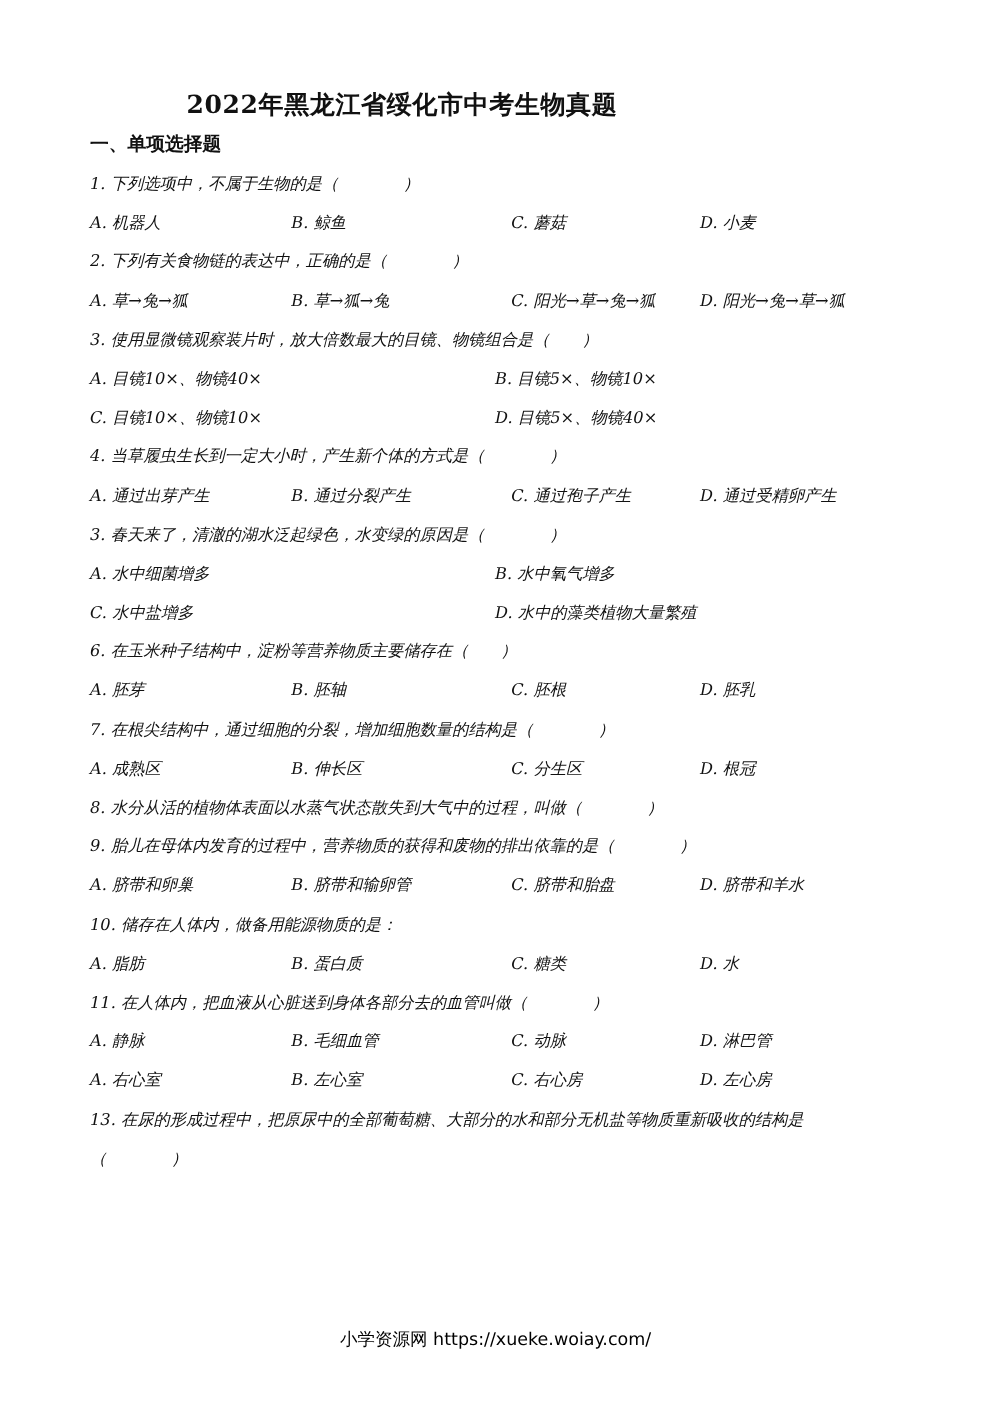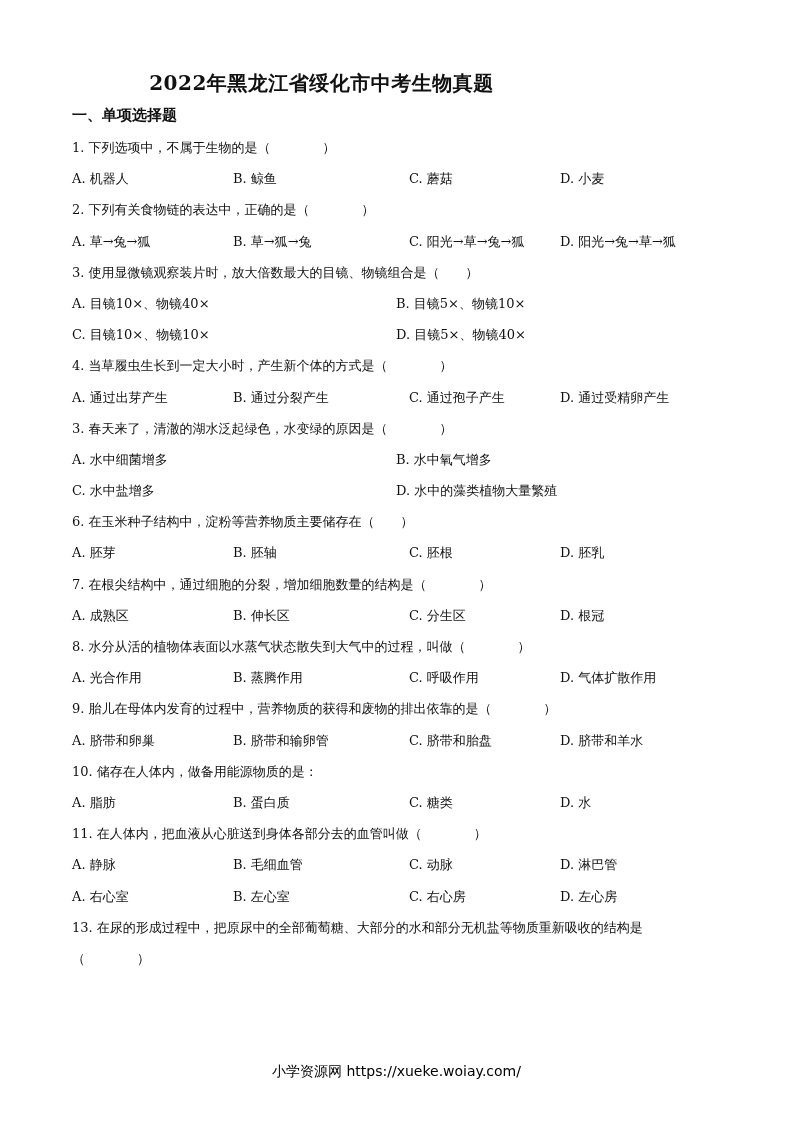--- a/index.html
+++ b/index.html
@@ -2,21 +2,21 @@
 <html><head>
 <meta charset="utf-8">
 <style>
   html, body { margin: 0; padding: 0; background: #ffffff; }
   body { width: 793px; height: 1122px; position: relative; overflow: hidden;
          font-family: "DejaVu Serif", "Liberation Serif", serif; color: #111; }
   .title { position: absolute; top: 70px; left: 0; width: 643px; text-align: center;
            font-size: 20px; font-weight: bold; letter-spacing: 0.5px; }
   .section { position: absolute; top: 106px; left: 72px; font-size: 15px; font-weight: bold; }
   .content { position: absolute; top: 138px; left: 72px; width: 660px; font-size: 13px; }
-  .line { height: 31.2px; line-height: 20px; white-space: nowrap; position: relative; }
+  .line { height: 31.2px; line-height: 20px; white-space: nowrap; position: relative; font-style: italic; }
   .opts4, .opts2 { position: relative; height: 20px; }
   .opt { position: absolute; top: 0; }
   .opts4 .opt:nth-child(1) { left: 0; }
   .opts4 .opt:nth-child(2) { left: 161px; }
   .opts4 .opt:nth-child(3) { left: 324px; margin-left: 13px; }
   .opts4 .opt:nth-child(4) { left: 488px; }
   .opts2 .opt:nth-child(1) { left: 0; text-align: right; }
   .opts2 .opt:nth-child(2) { left: 324px; }
   .footer { position: absolute; top: 1063px; left: 0; width: 793px; text-align: center;
             font-family: "DejaVu Sans", "Liberation Sans", sans-serif; font-size: 14px; color: #000000; }
@@ -101,28 +101,20 @@
   <div class="line">
       <div class="opts4">
     <span class="opt">A. 成熟区</span>
     <span class="opt">B. 伸长区</span>
     <span class="opt">C. 分生区</span>
     <span class="opt">D. 根冠</span>
   </div>
     </div>
 
   <div class="line">8. 水分从活的植物体表面以水蒸气状态散失到大气中的过程，叫做（　　　　）</div>
-  <div class="line">
-      <div class="opts4">
-    <span class="opt">A. 光合作用</span>
-    <span class="opt">B. 蒸腾作用</span>
-    <span class="opt">C. 呼吸作用</span>
-    <span class="opt">D. 气体扩散作用</span>
-  </div>
-    </div>
 
   <div class="line">9. 胎儿在母体内发育的过程中，营养物质的获得和废物的排出依靠的是（　　　　）</div>
   <div class="line">
       <div class="opts4">
     <span class="opt">A. 脐带和卵巢</span>
     <span class="opt">B. 脐带和输卵管</span>
     <span class="opt">C. 脐带和胎盘</span>
     <span class="opt">D. 脐带和羊水</span>
   </div>
     </div>

